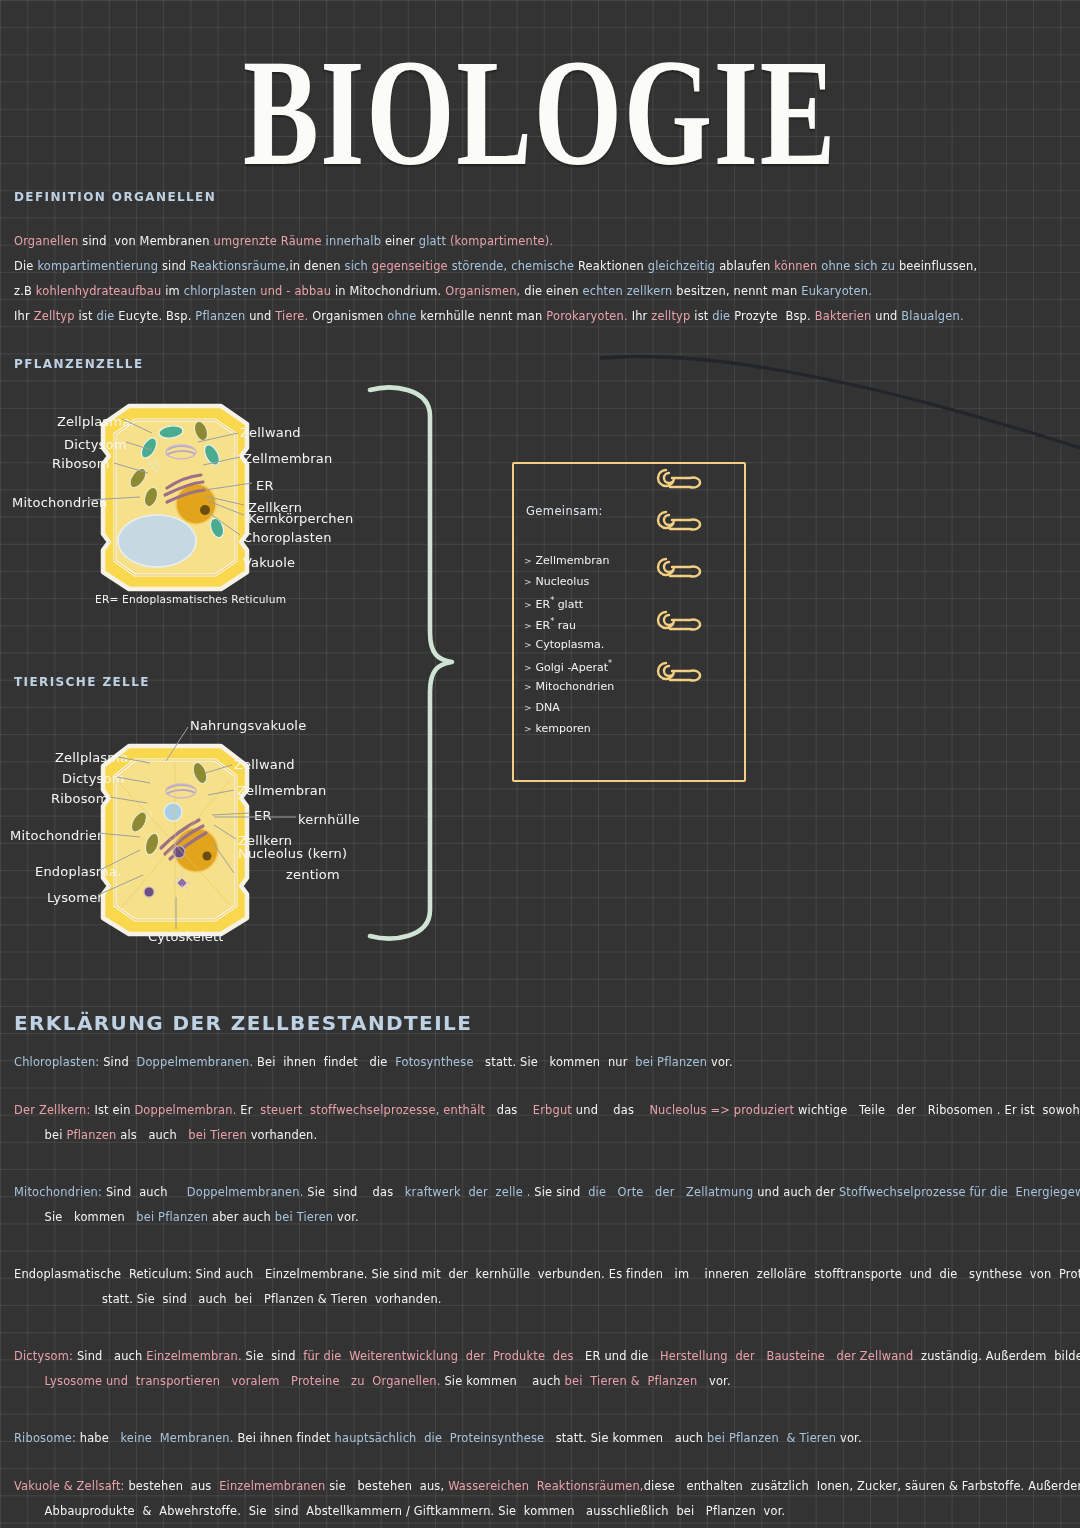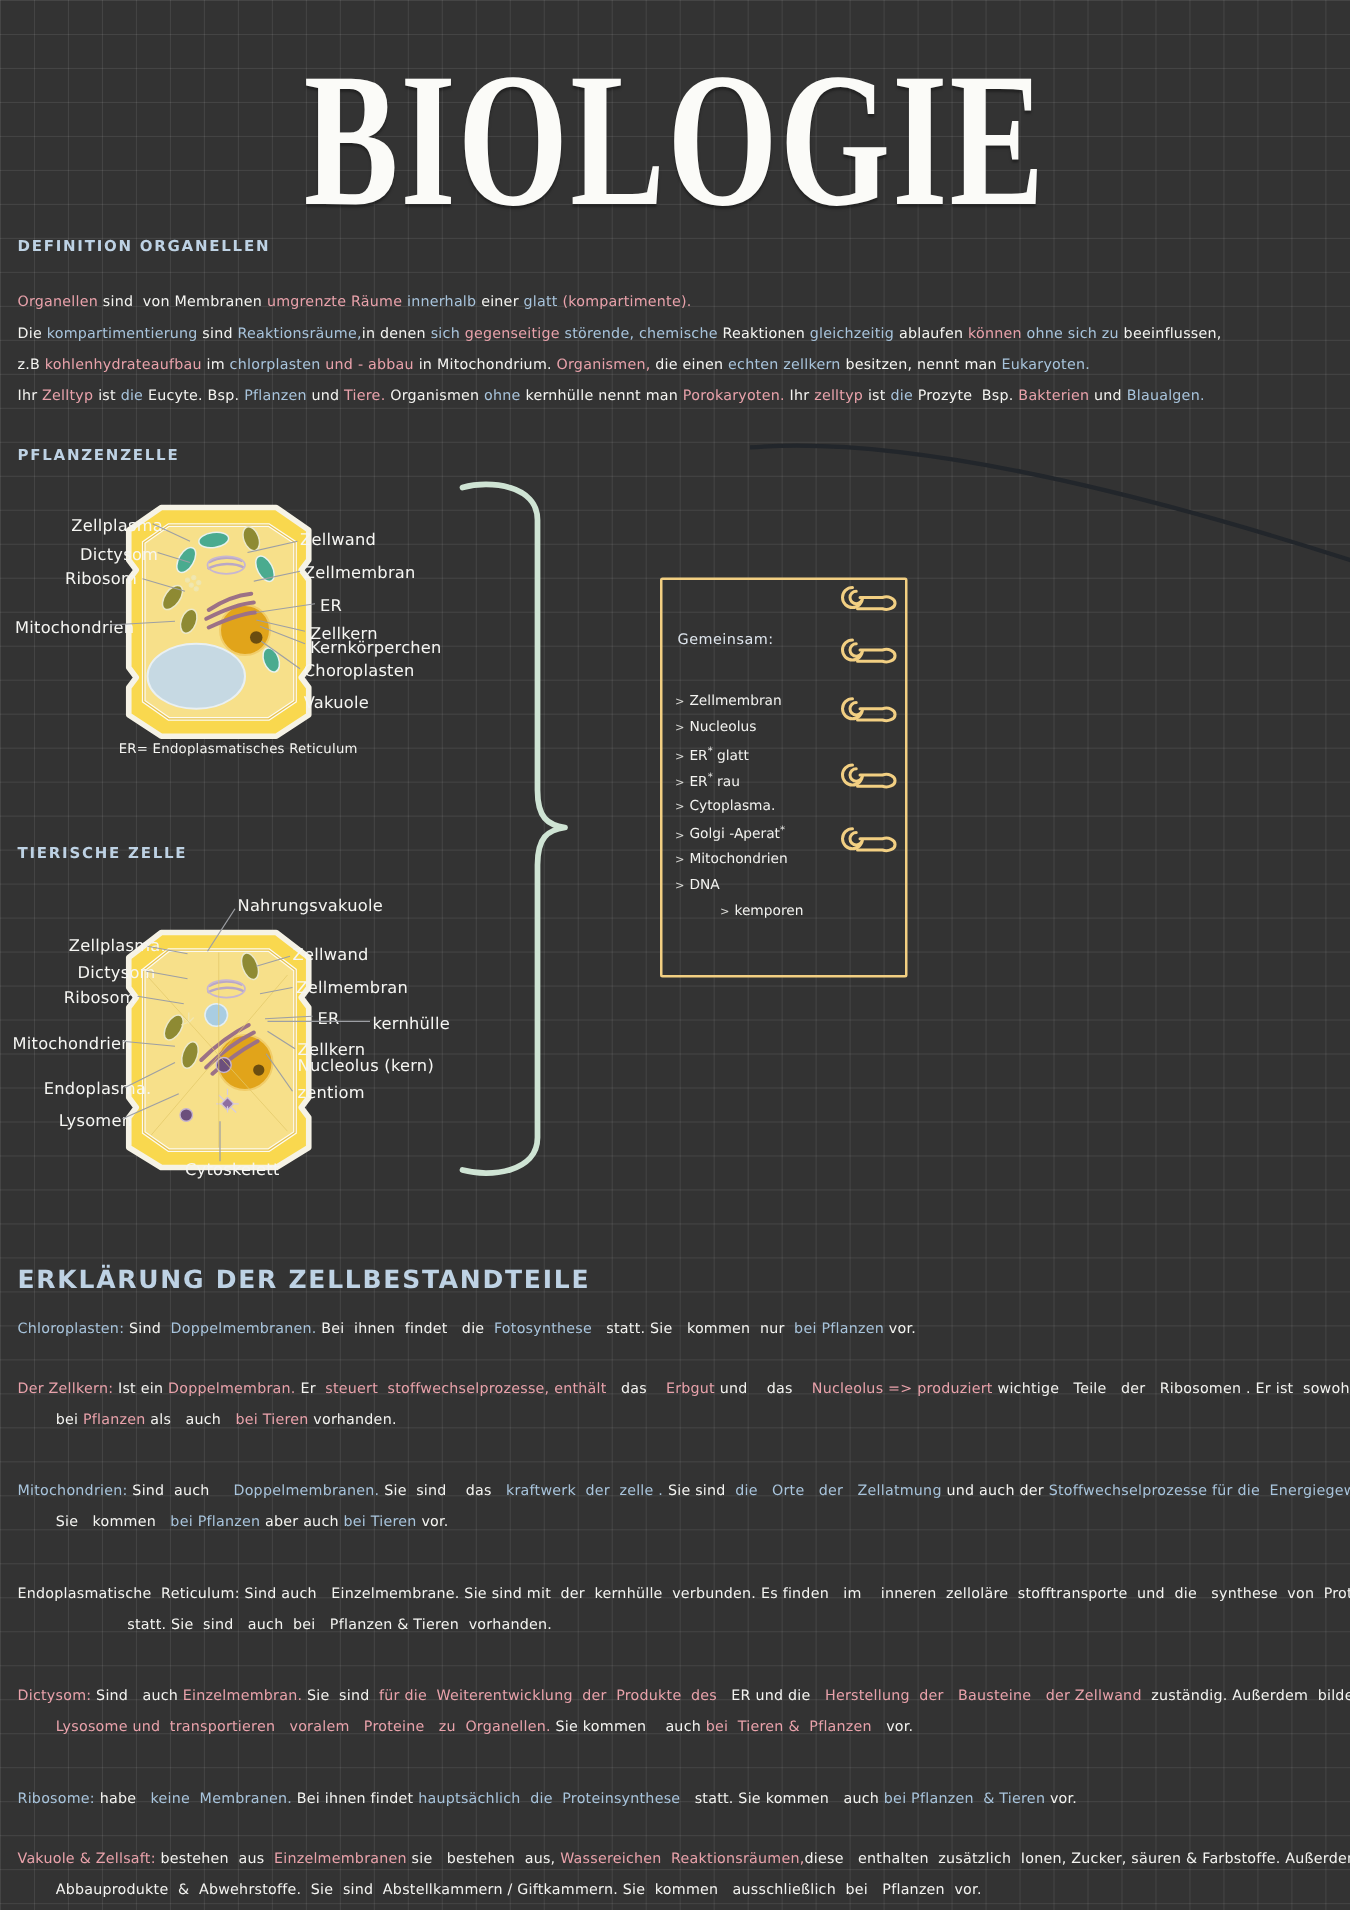--- a/index.html
+++ b/index.html
@@ -71,21 +71,21 @@
   .celllabel{
     position:absolute;
     font-family:"DejaVu Sans", sans-serif;
     font-size:13px;
     color:#f6f6f3;
     white-space:nowrap;
     letter-spacing:.2px;
   }
 
   
-  #notepad{position:absolute;left:528px;top:462px;width:194px;height:316px;}
+  #notepad{position:absolute;left:512px;top:462px;width:194px;height:316px;padding-left:36px;}
   #notepad .frame{
     position:absolute;left:0;top:0;width:100%;height:100%;
     border:2.5px solid #f2cf82;border-radius:2px;
   }
   #np-title{
     position:absolute;left:14px;top:42px;
     font-size:11.5px;color:#dfe6ee;letter-spacing:.4px;
     font-family:"DejaVu Sans", sans-serif;
   }
   .np-item{
@@ -266,21 +266,21 @@
   <div class="celllabel" style="left:10px;top:828px;">Mitochondrien</div>
   <div class="celllabel" style="left:35px;top:864px;">Endoplasma.</div>
   <div class="celllabel" style="left:47px;top:890px;">Lysomen</div>
 
   <div class="celllabel" style="left:234px;top:757px;">Zellwand</div>
   <div class="celllabel" style="left:237px;top:783px;">Zellmembran</div>
   <div class="celllabel" style="left:254px;top:808px;">ER</div>
   <div class="celllabel" style="left:298px;top:812px;">kernhülle</div>
   <div class="celllabel" style="left:238px;top:833px;">Zellkern</div>
   <div class="celllabel" style="left:238px;top:846px;">Nucleolus (kern)</div>
-  <div class="celllabel" style="left:238px;top:867px;">zentiom</div>
+  <div class="celllabel" style="left:238px;top:867px;padding-left:48px;">zentiom</div>
   <div class="celllabel" style="left:148px;top:929px;">Cytoskelett</div>
 
   <svg style="position:absolute;left:0;top:715px;" width="350" height="230">
     <g stroke="#9d9fa4" stroke-width="1" fill="none">
       <path d="M188,12 L166,46"></path>
       <path d="M118,42 L150,48"></path>
       <path d="M117,62 L150,68"></path>
       <path d="M110,82 L147,88"></path>
       <path d="M98,118 L140,122"></path>
       <path d="M100,155 L140,135"></path>
@@ -328,21 +328,21 @@
     </svg>
     <div id="np-list">
         <div class="np-item" style="top: 92px;"><i>&gt;</i><span>Zellmembran</span></div>
         <div class="np-item" style="top: 113px;"><i>&gt;</i><span>Nucleolus</span></div>
         <div class="np-item" style="top: 134px;"><i>&gt;</i><span>ER</span><sup>*</sup><span> glatt</span></div>
         <div class="np-item" style="top: 155px;"><i>&gt;</i><span>ER</span><sup>*</sup><span>  rau</span></div>
         <div class="np-item" style="top: 176px;"><i>&gt;</i><span>Cytoplasma.</span></div>
         <div class="np-item" style="top: 197px;"><i>&gt;</i><span>Golgi -Aperat</span><sup>*</sup></div>
         <div class="np-item" style="top: 218px;"><i>&gt;</i><span>Mitochondrien</span></div>
         <div class="np-item" style="top: 239px;"><i>&gt;</i><span>DNA</span></div>
-        <div class="np-item" style="top: 260px; margin-left: 36px;"><i>&gt;</i><span>kemporen</span></div>
+        <div class="np-item" style="top: 260px;"><i>&gt;</i><span>kemporen</span></div>
       </div>
   </div>
 
   <div class="sec-head" style="left:14px;top:1011px;font-size:20px;">ERKLÄRUNG  DER ZELLBESTANDTEILE</div>
   <div id="expl" style="position:absolute;left:14px;top:1050px;width:1060px;">
       <div class="para" style="position: absolute; left: 0px; top: 0px; width: 1060px;">
         <div><span class="b">Chloroplasten: </span><span class="w">Sind  </span><span class="b">Doppelmembranen. </span><span class="w">Bei  ihnen  findet   die  </span><span class="b">Fotosynthese </span><span class="w">  statt. Sie   kommen  nur  </span><span class="b">bei Pflanzen </span><span class="w">vor.</span></div>
       </div>
       <div class="para" style="position: absolute; left: 0px; top: 48px; width: 1060px;">
         <div><span class="p">Der Zellkern: </span><span class="w">Ist ein </span><span class="p">Doppelmembran. </span><span class="w">Er  </span><span class="p">steuert  </span><span class="p">stoffwechselprozesse, enthält </span><span class="w">  das    </span><span class="p">Erbgut </span><span class="w">und    das    </span><span class="p">Nucleolus =&gt; produziert </span><span class="w">wichtige   Teile   der   Ribosomen . </span><span class="w">Er ist  sowohl</span></div>

